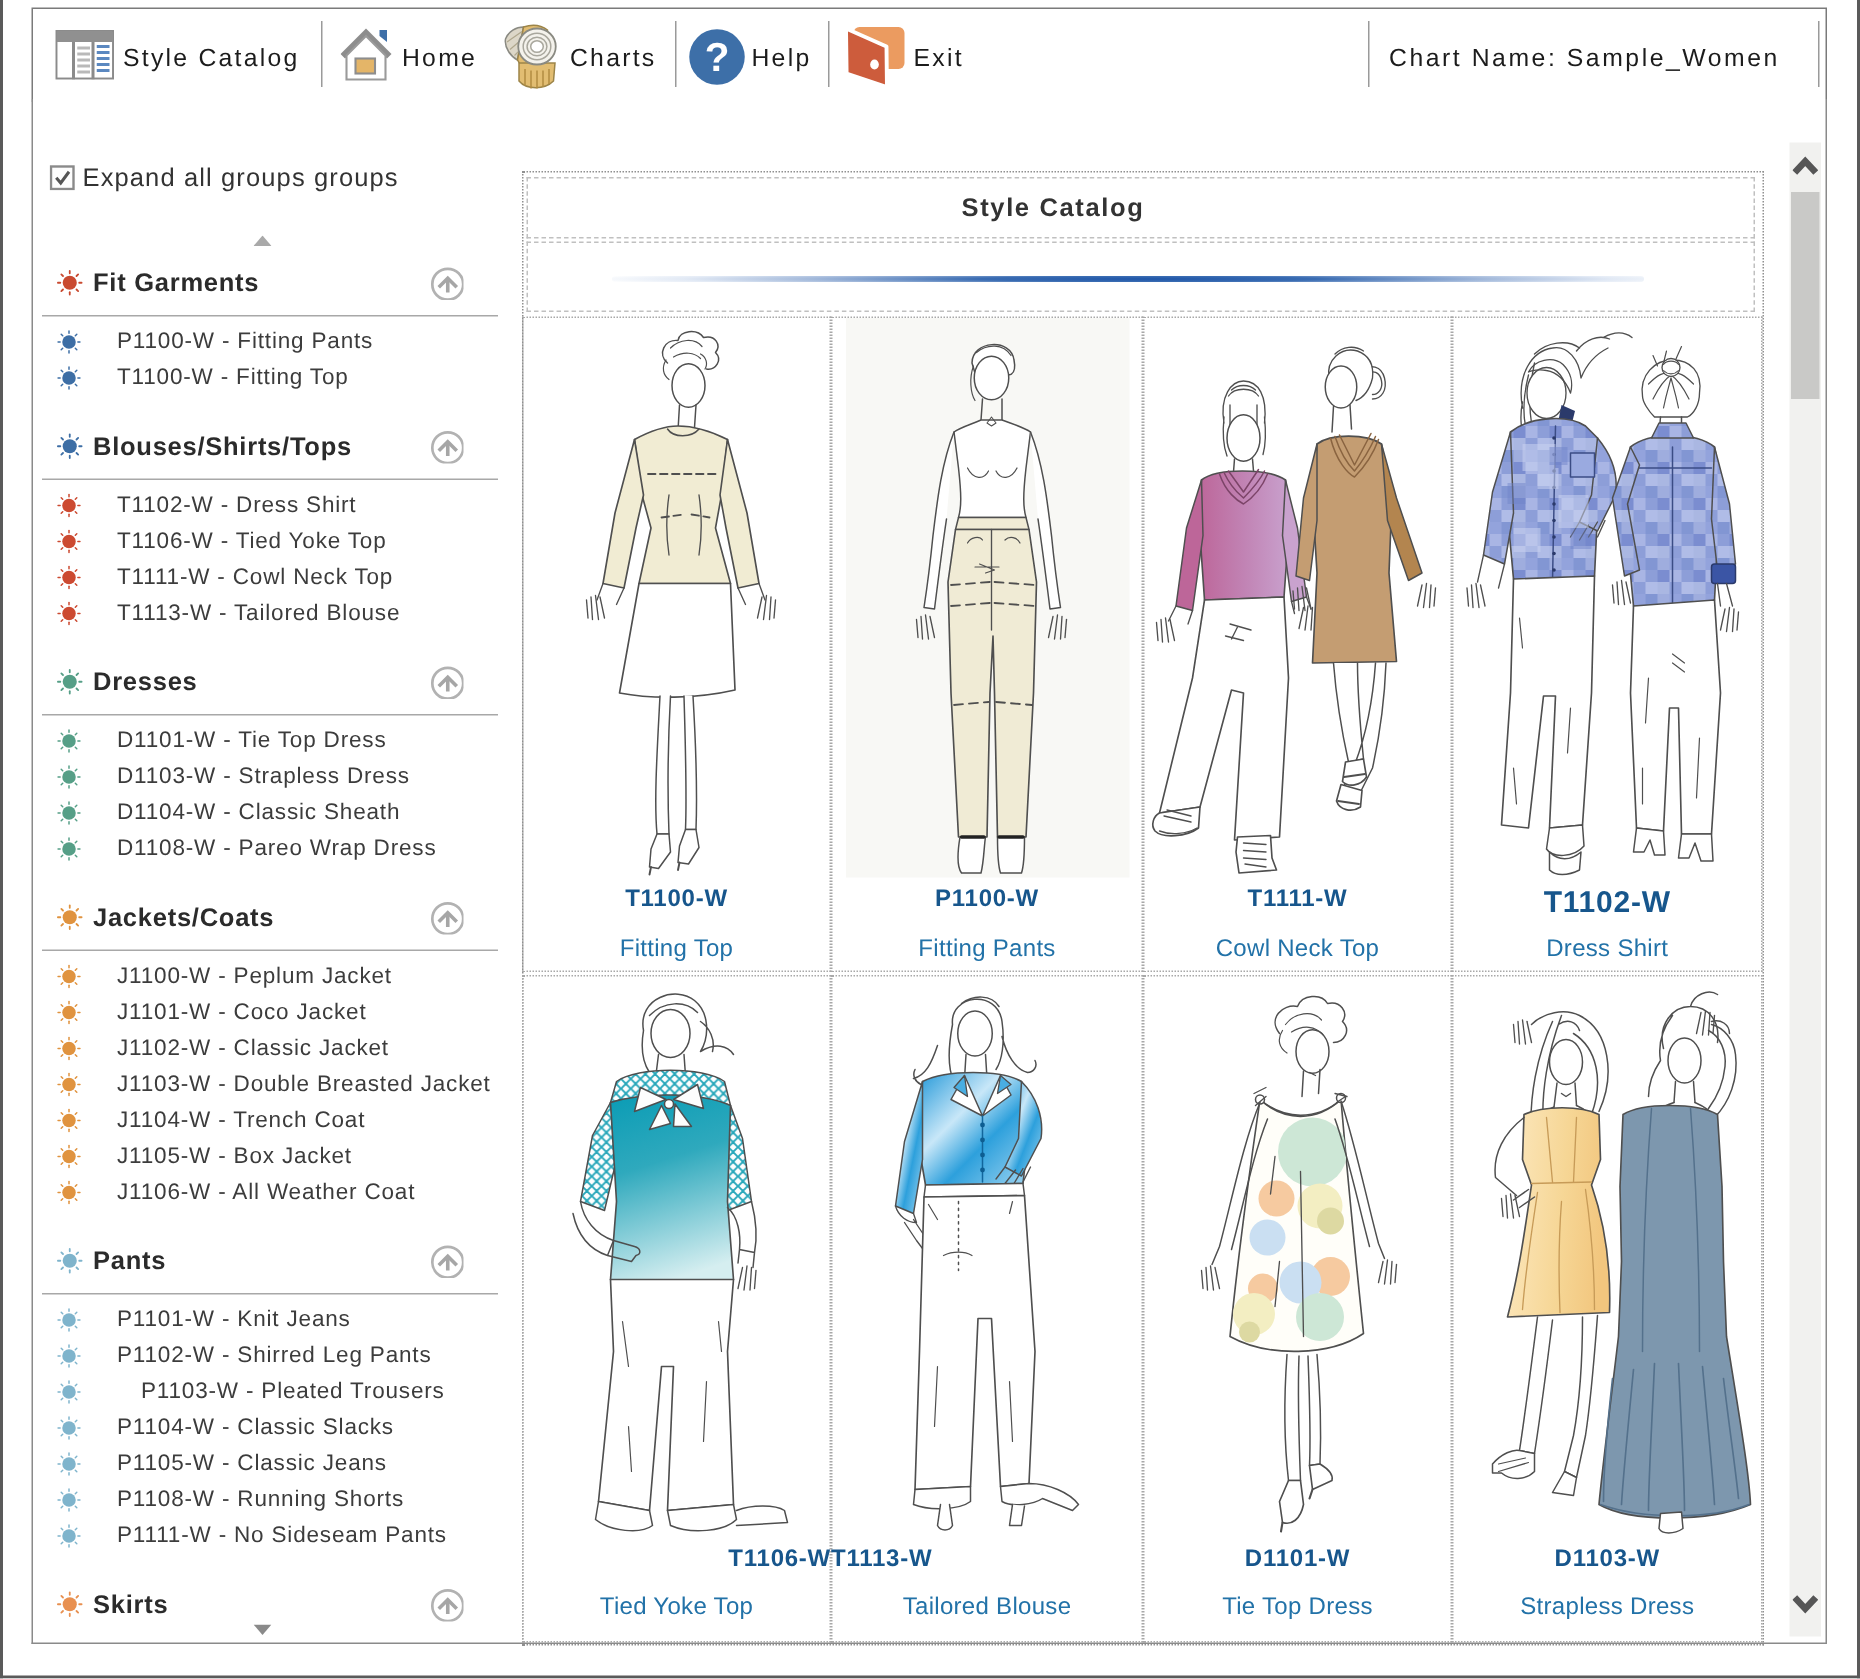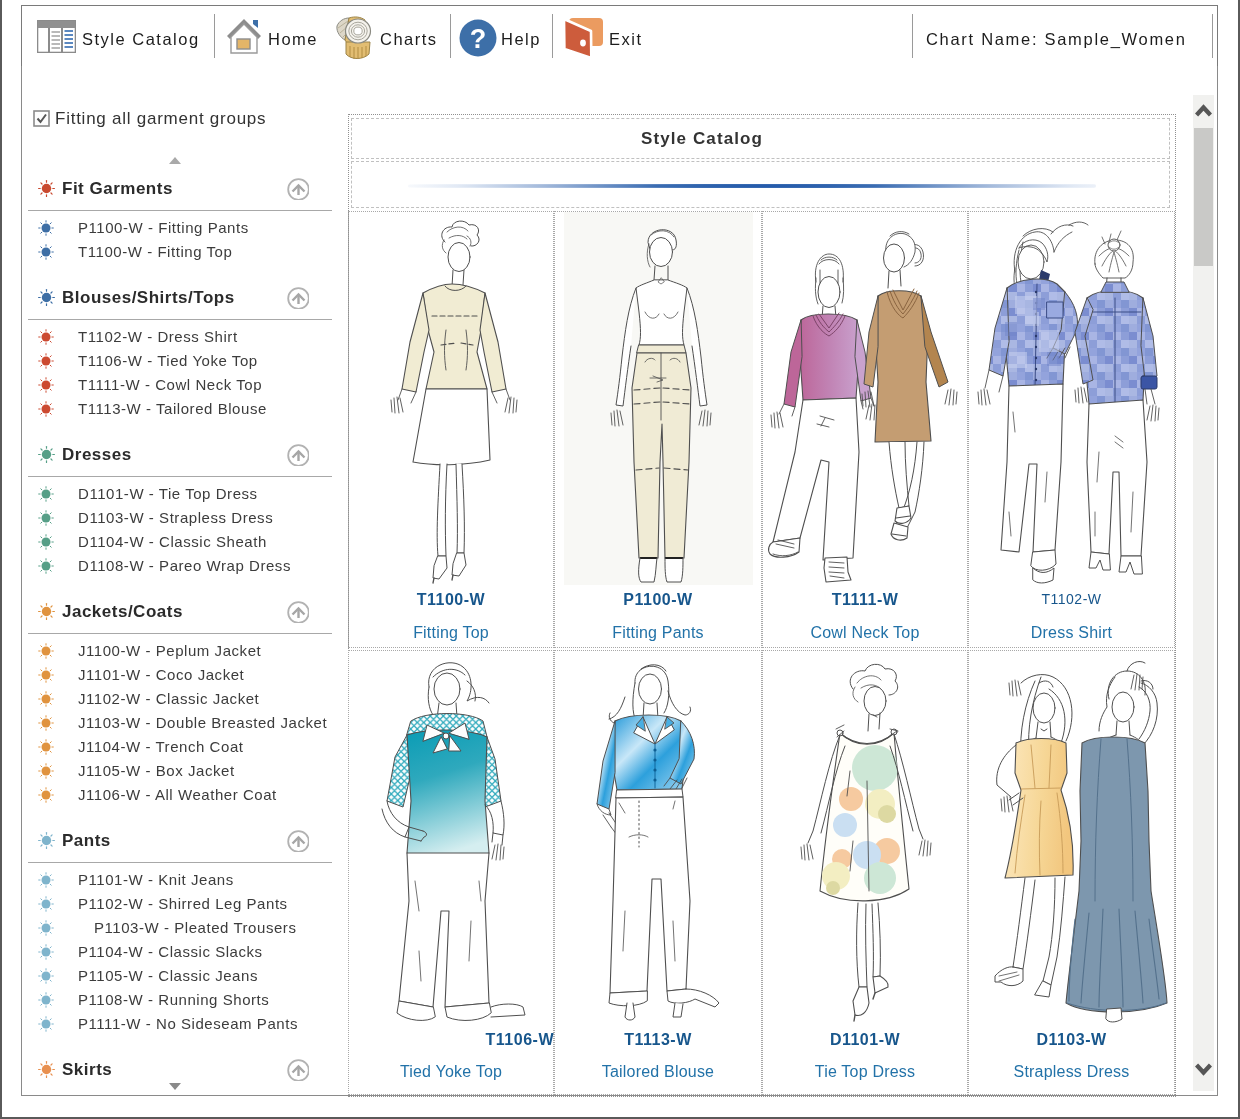--- a/index.html
+++ b/index.html
@@ -106,21 +106,21 @@
   <div class="tsep" style="left:1190px"></div>
 </div>
 
 <div class="abs" id="content"></div>
 
 <div id="sidebar">
 <svg class="abs" style="left:33px;top:110px" width="17" height="17">
 <rect x="1" y="1" width="15" height="15" fill="#fdfdfd" stroke="#8a8a8a" stroke-width="1.6"></rect>
 <path d="M4.5,8.5 L7.5,12 L13,4.5" stroke="#555" stroke-width="2" fill="none"></path>
     </svg>
-<div class="abs" style="left:55px;top:109px;font-size:17px;color:#333;letter-spacing:0.75px">Fitting all garment groups</div>
+<div class="abs" style="left:55px;top:109px;font-size:17px;color:#333;letter-spacing:0.75px">Expand all groups groups</div>
 <svg class="abs" style="left:169px;top:157px" width="12" height="7">
       <polygon points="6,0 12,7 0,7" fill="#a9a9a9"></polygon>
     </svg>
 <svg class="sun" style="left:37px;top:179px" width="19" height="19">
       <circle cx="9.5" cy="9.5" r="4.7" fill="#c94a30"></circle>
       <g stroke="#c94a30" stroke-width="1.2" stroke-linecap="round">
         <line x1="15.8" y1="9.5" x2="17.4" y2="9.5"></line>
         <line x1="14.0" y1="14.0" x2="15.1" y2="15.1"></line>
         <line x1="9.5" y1="15.8" x2="9.5" y2="17.4"></line>
         <line x1="5.0" y1="14.0" x2="3.9" y2="15.1"></line>
@@ -711,21 +711,21 @@
         <path d="M188.000000,177.000000 l-2.000000,16.000000" stroke="#4f4f4f" stroke-width="0.9"></path>
         <path d="M191.000000,178.000000 l-1.000000,15.000000" stroke="#4f4f4f" stroke-width="0.9"></path>
         <path d="M194.000000,180.000000 l-1.000000,12.000000" stroke="#4f4f4f" stroke-width="0.9"></path>
         <path d="M126,230 C128,256 132,278 136,296 L146,294 C144,274 142,252 142,230 M154,230 C152,258 147,280 140,298 L133,312 L144,316 L152,300 C156,282 160,256 161,230" stroke="#4f4f4f" stroke-width="1" fill="#fff"></path>
         <path d="M134,296 L146,294 L148,306 C144,312 136,313 132,309 Z" fill="#fff" stroke="#4f4f4f" stroke-width="1.1"></path>
         <path d="M131,311 L145,315 L144,326 C138,330 130,328 128,322 Z" fill="#fff" stroke="#4f4f4f" stroke-width="1.1"></path>
         <path d="M133,306 l14,-2 M129,322 l14,2" stroke="#4f4f4f" stroke-width="1.2"></path>
       </svg>
     </div>
 <div class="cell" style="left:968px;top:211px;width:205px;height:435px"></div>
-<div class="abs" style="left:968px;top:591px;width:207px;text-align:center;font-size:14px;font-weight:normal;color:#17568c;letter-spacing:0.5px">T1102-W</div>
+<div class="abs" style="left:968px;top:591px;width:207px;text-align:center;font-size:20px;font-weight:bold;color:#17568c;letter-spacing:0.5px">T1102-W</div>
 <div class="abs" style="left:968px;top:624px;width:207px;text-align:center;font-size:16px;color:#2272a8;letter-spacing:0.2px">Dress Shirt</div>
 <div class="abs" id="fig4" style="left:969px;top:212px;width:205px;height:435px">
       <svg class="cellsvg" width="206" height="435" viewBox="0 0 206 435" fill="none" stroke-linecap="round" stroke-linejoin="round">
         <defs>
           <pattern id="plaid" width="24" height="24" patternUnits="userSpaceOnUse">
             <rect width="24" height="24" fill="#8d9ed8"></rect>
             <rect x="0" y="0" width="8" height="8" fill="#a9b5e4"></rect>
             <rect x="8" y="8" width="8" height="8" fill="#b0bce7"></rect>
             <rect x="16" y="0" width="8" height="8" fill="#7b8dd0"></rect>
             <rect x="8" y="16" width="8" height="8" fill="#8296d3"></rect>
@@ -836,21 +836,21 @@
         <path d="M149.000000,193.000000 l-2.000000,16.000000" stroke="#4f4f4f" stroke-width="0.9"></path>
         <path d="M152.000000,194.000000 l-1.000000,15.000000" stroke="#4f4f4f" stroke-width="0.9"></path>
         <path d="M155.000000,196.000000 l-1.000000,12.000000" stroke="#4f4f4f" stroke-width="0.9"></path>
         <path d="M58,202 L140,202 L136,250 L140,352 L96,356 L100,260 L92,260 L84,356 L50,350 L60,250 Z" fill="#fff" stroke="#4f4f4f" stroke-width="1.1"></path>
         <path d="M66,230 l4,30 M122,270 l-2,40 M70,300 l2,30 M130,230 l2,20" stroke="#4f4f4f" stroke-width="0.8"></path>
         <path d="M84,356 L50,350 L48,362 C58,370 78,372 86,366 Z" fill="#fff" stroke="#4f4f4f" stroke-width="1"></path>
         <path d="M140,352 L96,356 L98,366 C112,372 134,370 142,362 Z M142,356 C152,352 168,352 174,356 L176,364 L142,366" fill="#fff" stroke="#4f4f4f" stroke-width="1"></path>
       </svg>
     </div>
 <div class="cell" style="left:554px;top:650px;width:206px;height:443px"></div>
-<div class="abs" style="left:554px;top:1031px;width:208px;text-align:center;font-size:16px;font-weight:bold;color:#17568c;letter-spacing:0.5px">T1113-W</div>
+<div class="abs" style="left:554px;top:1031px;width:208px;text-align:left;font-size:16px;font-weight:bold;color:#17568c;letter-spacing:0.5px">T1113-W</div>
 <div class="abs" style="left:554px;top:1063px;width:208px;text-align:center;font-size:16px;color:#2272a8;letter-spacing:0.2px">Tailored Blouse</div>
 <div class="abs" id="fig6" style="left:555px;top:651px;width:206px;height:443px">
       <svg class="cellsvg" width="206" height="435" viewBox="0 0 206 435" fill="none" stroke-linecap="round" stroke-linejoin="round">
         <defs>
           <linearGradient id="g6" x1="0" y1="0" x2="1" y2="1">
             <stop offset="0" stop-color="#1e96d8"></stop>
             <stop offset="0.38" stop-color="#c8e7f8"></stop>
             <stop offset="0.62" stop-color="#2da0dc"></stop>
             <stop offset="1" stop-color="#9ed4f1"></stop>
           </linearGradient>

